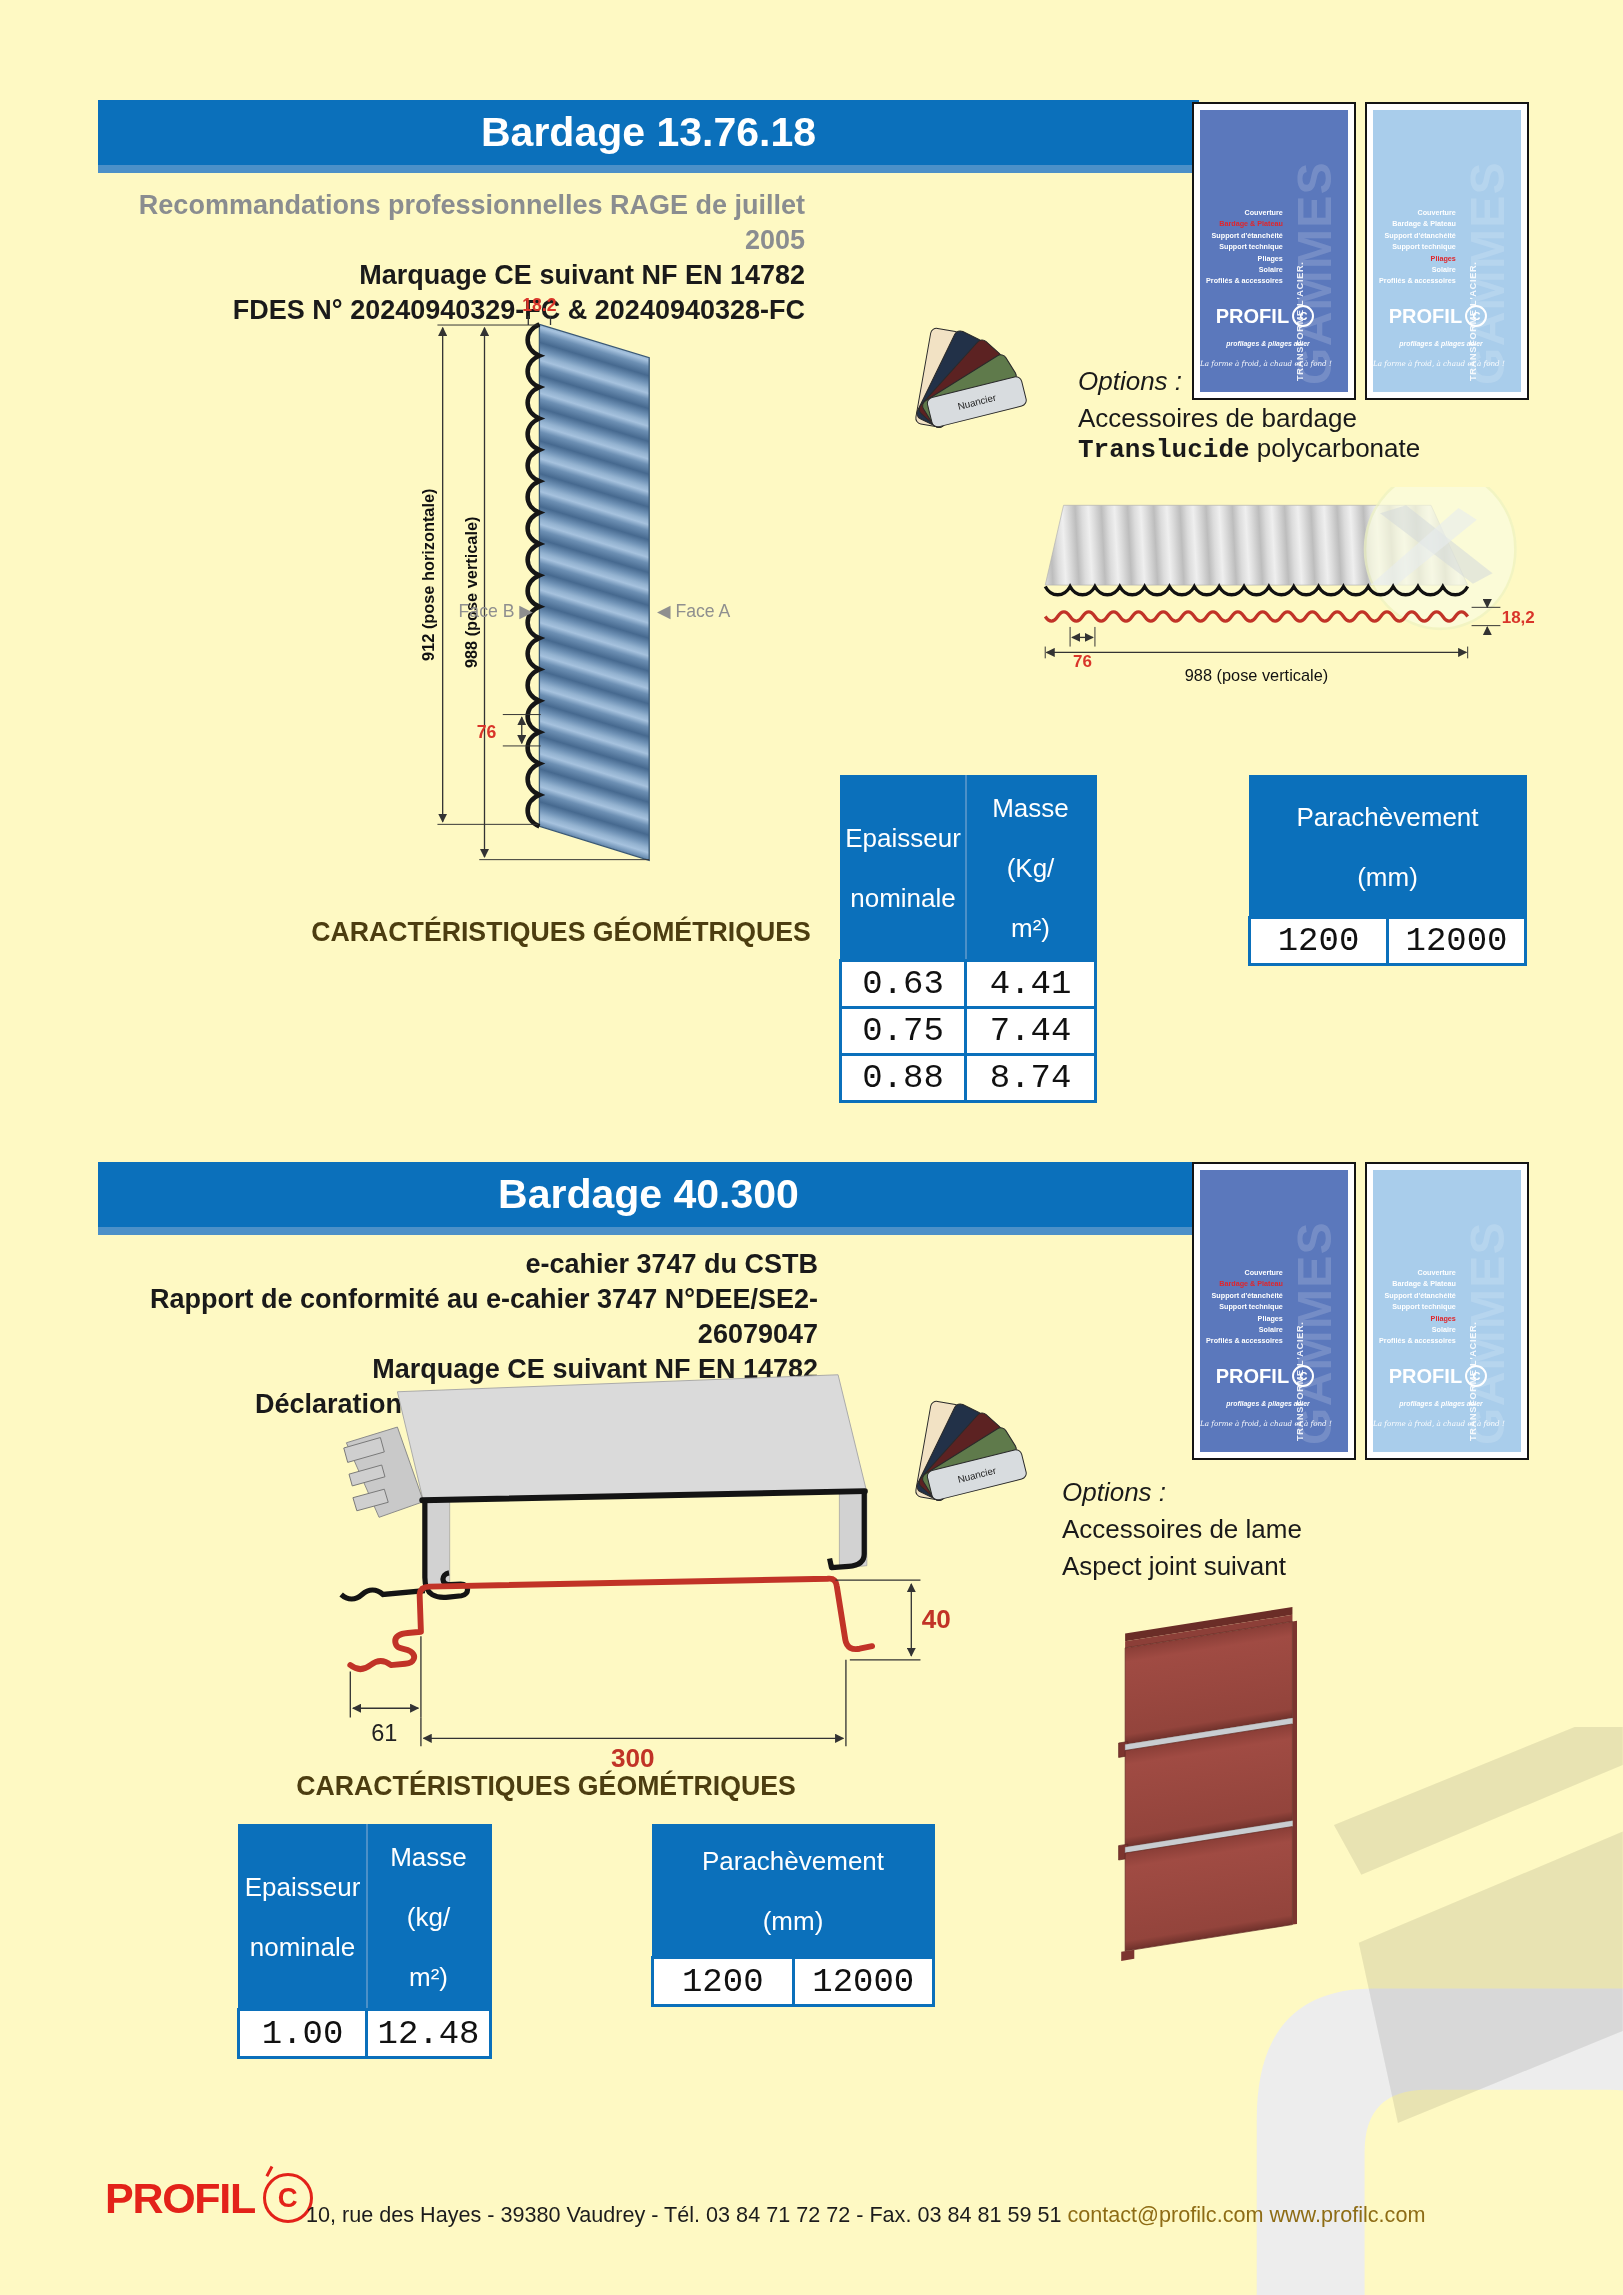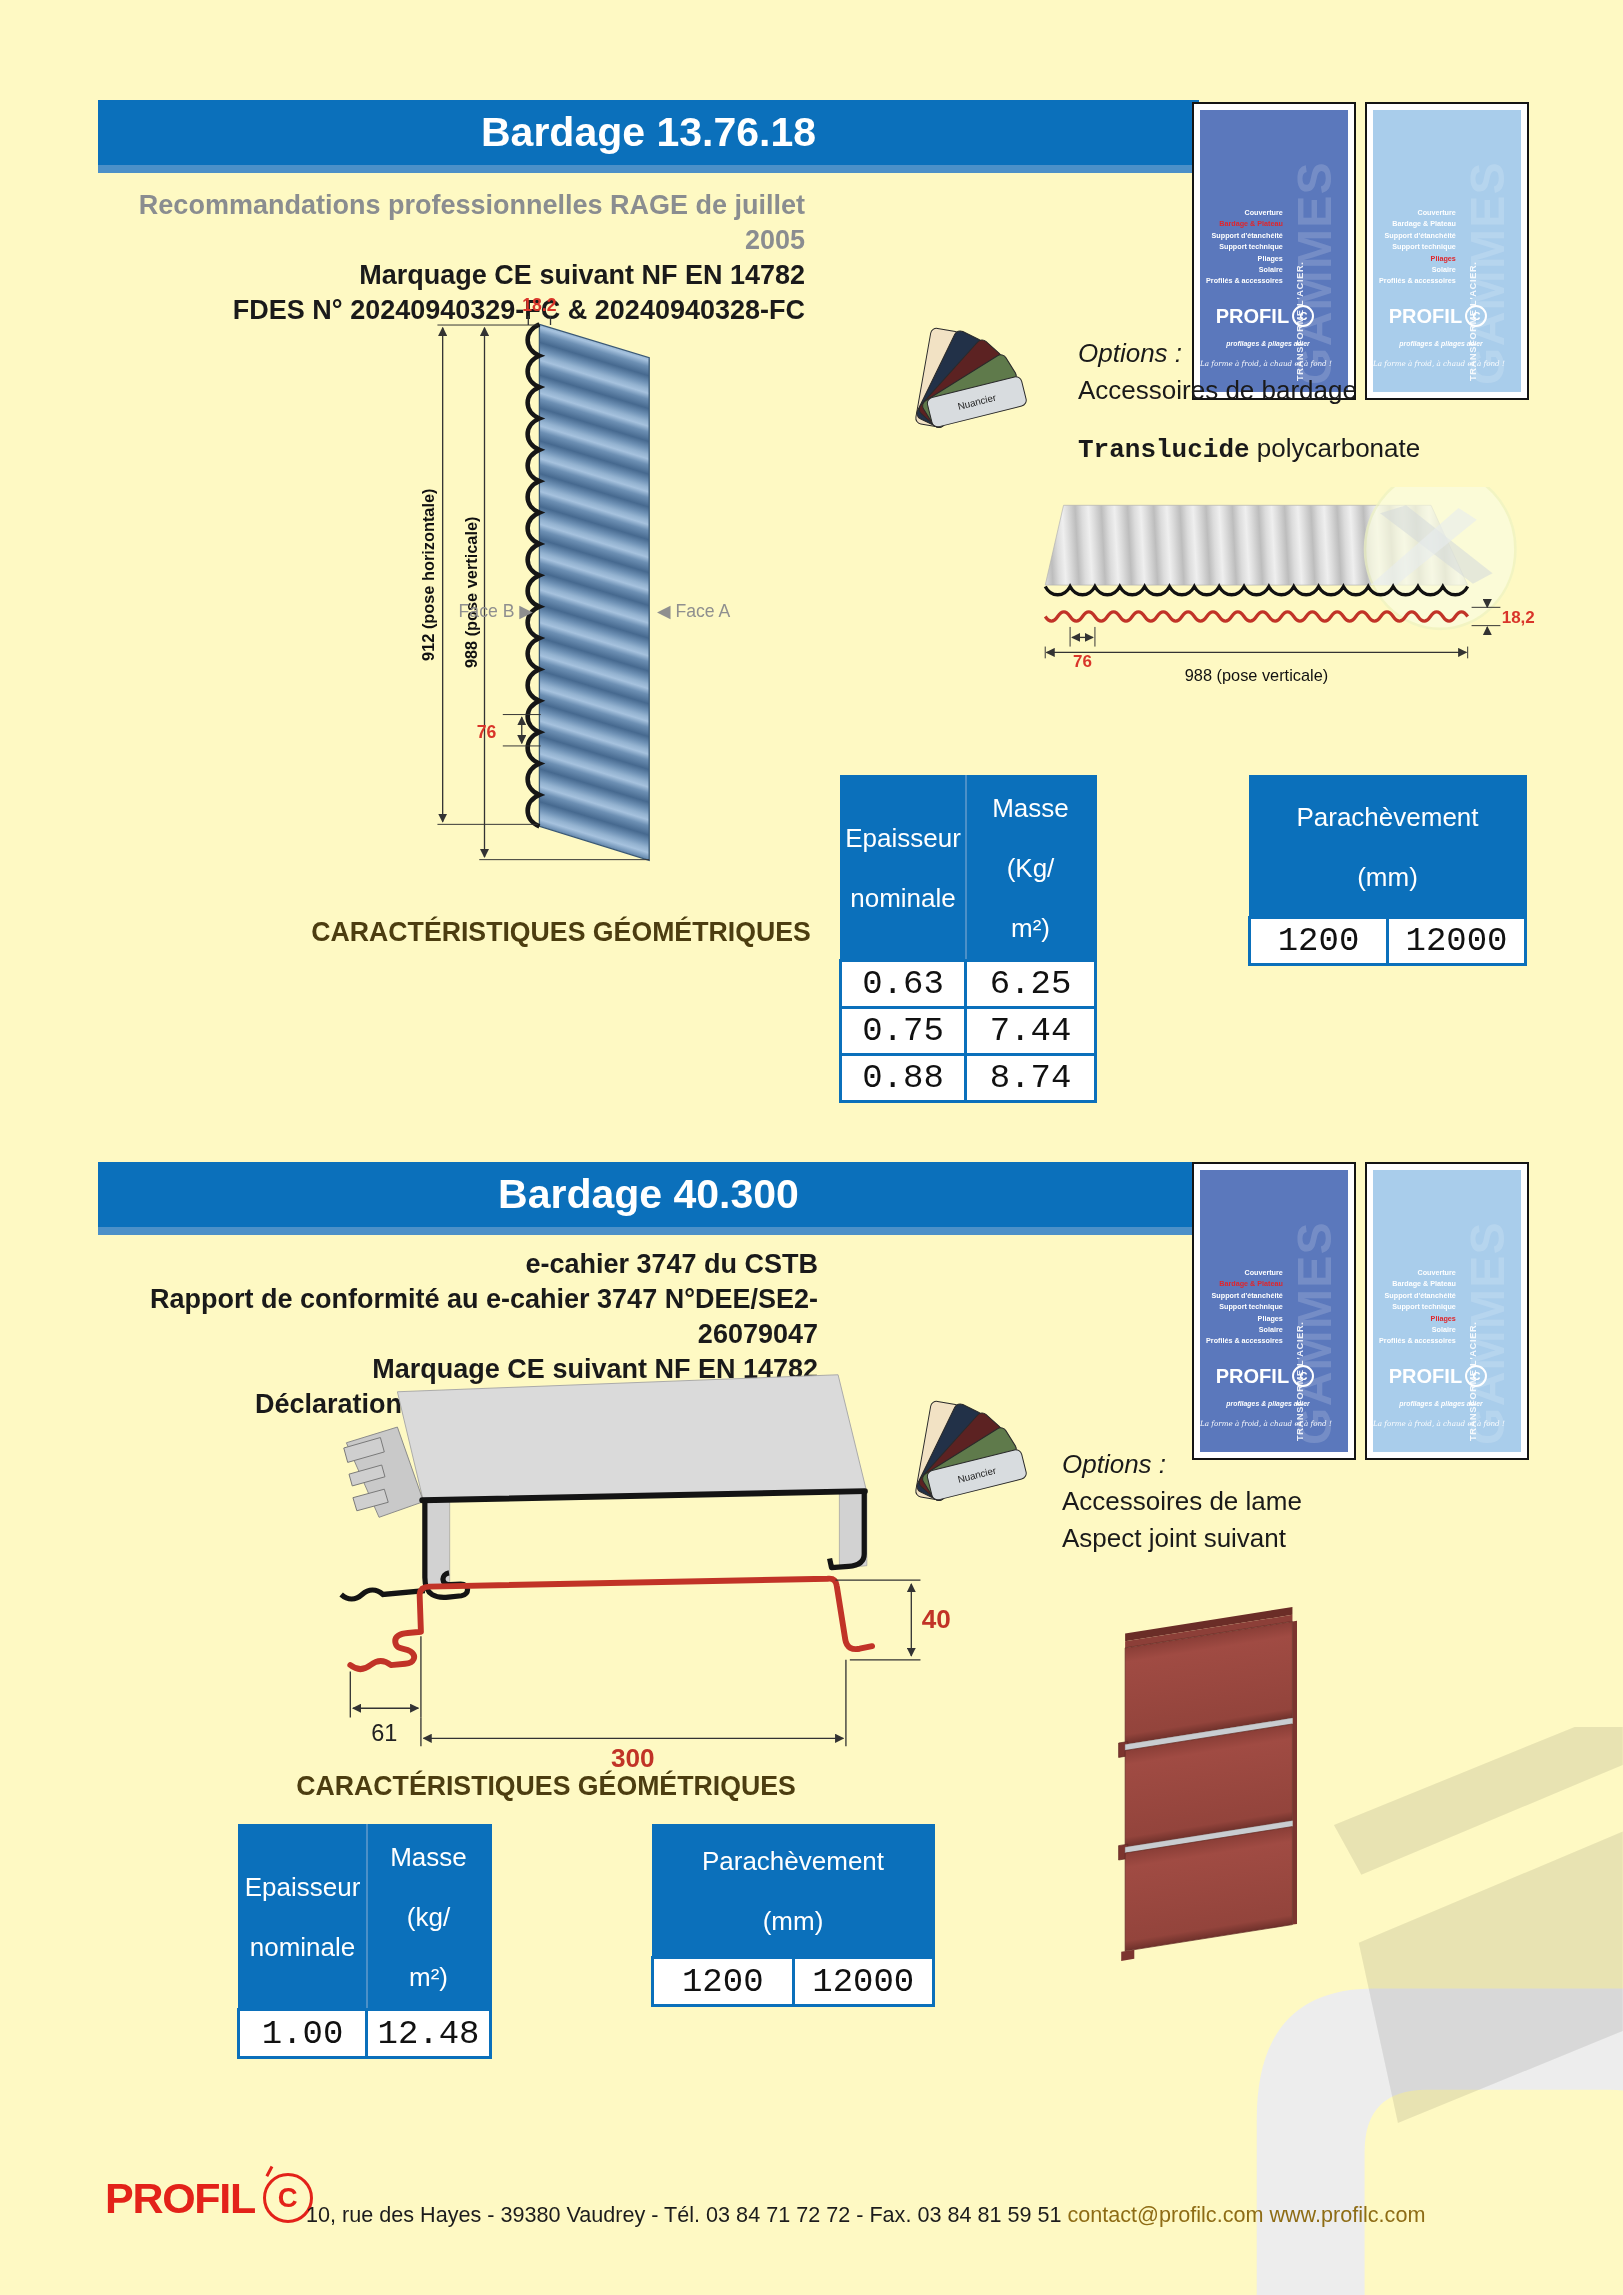--- a/index.html
+++ b/index.html
@@ -40,21 +40,21 @@
   
   .nuancier{position:absolute;width:141px;height:111px;}
   .sw{position:absolute;left:19.6px;bottom:-9.2px;width:98px;height:31px;border:1.3px solid #2a2a2a;border-radius:6.5px;
       transform-origin:7.9px 23.6px;box-sizing:border-box;display:flex;align-items:center;justify-content:center;}
   .sw span{font-size:9.8px;color:#222;}
   .r1{transform:rotate(-80deg);} .r2{transform:rotate(-64deg);} .r3{transform:rotate(-48deg);}
   .r4{transform:rotate(-32deg);} .r5{transform:rotate(-14deg);}
 
   
   .opts{position:absolute;font-size:26px;line-height:37px;color:#1a1a1a;}
-  .opts .it{font-style:italic;}
+  .opts .it{font-style:italic;margin-top:28px;}
   .transl{position:absolute;font-size:26px;color:#1a1a1a;}
   .transl b{font-weight:bold;font-family:Liberation Mono, monospace;}
 
   
   .geo{position:absolute;width:576px;text-align:center;font-size:27.5px;font-weight:bold;color:#4c3d10;transform:scaleX(0.97);}
 
   
   table.bt{position:absolute;border-collapse:collapse;table-layout:fixed;}
   .bt th{background:#0b70bb;color:#fff;font-weight:400;font-size:26px;white-space:pre-line;
          height:137px;vertical-align:middle;text-align:center;line-height:60px;border:2px solid #0b70bb;}
@@ -229,21 +229,21 @@
         <tr>
       <th class="div" style="width:121px;">Epaisseur
 nominale</th>
       <th>Masse (Kg/
 m²)</th>
     </tr>
       </thead>
     <tbody>
       <tr>
         <td>0.63</td>
-        <td>6.25</td>
+        <td>4.41</td>
         </tr>
       <tr>
         <td>0.75</td>
         <td>7.44</td>
         </tr>
       <tr>
         <td>0.88</td>
         <td>8.74</td>
         </tr>
     </tbody>

